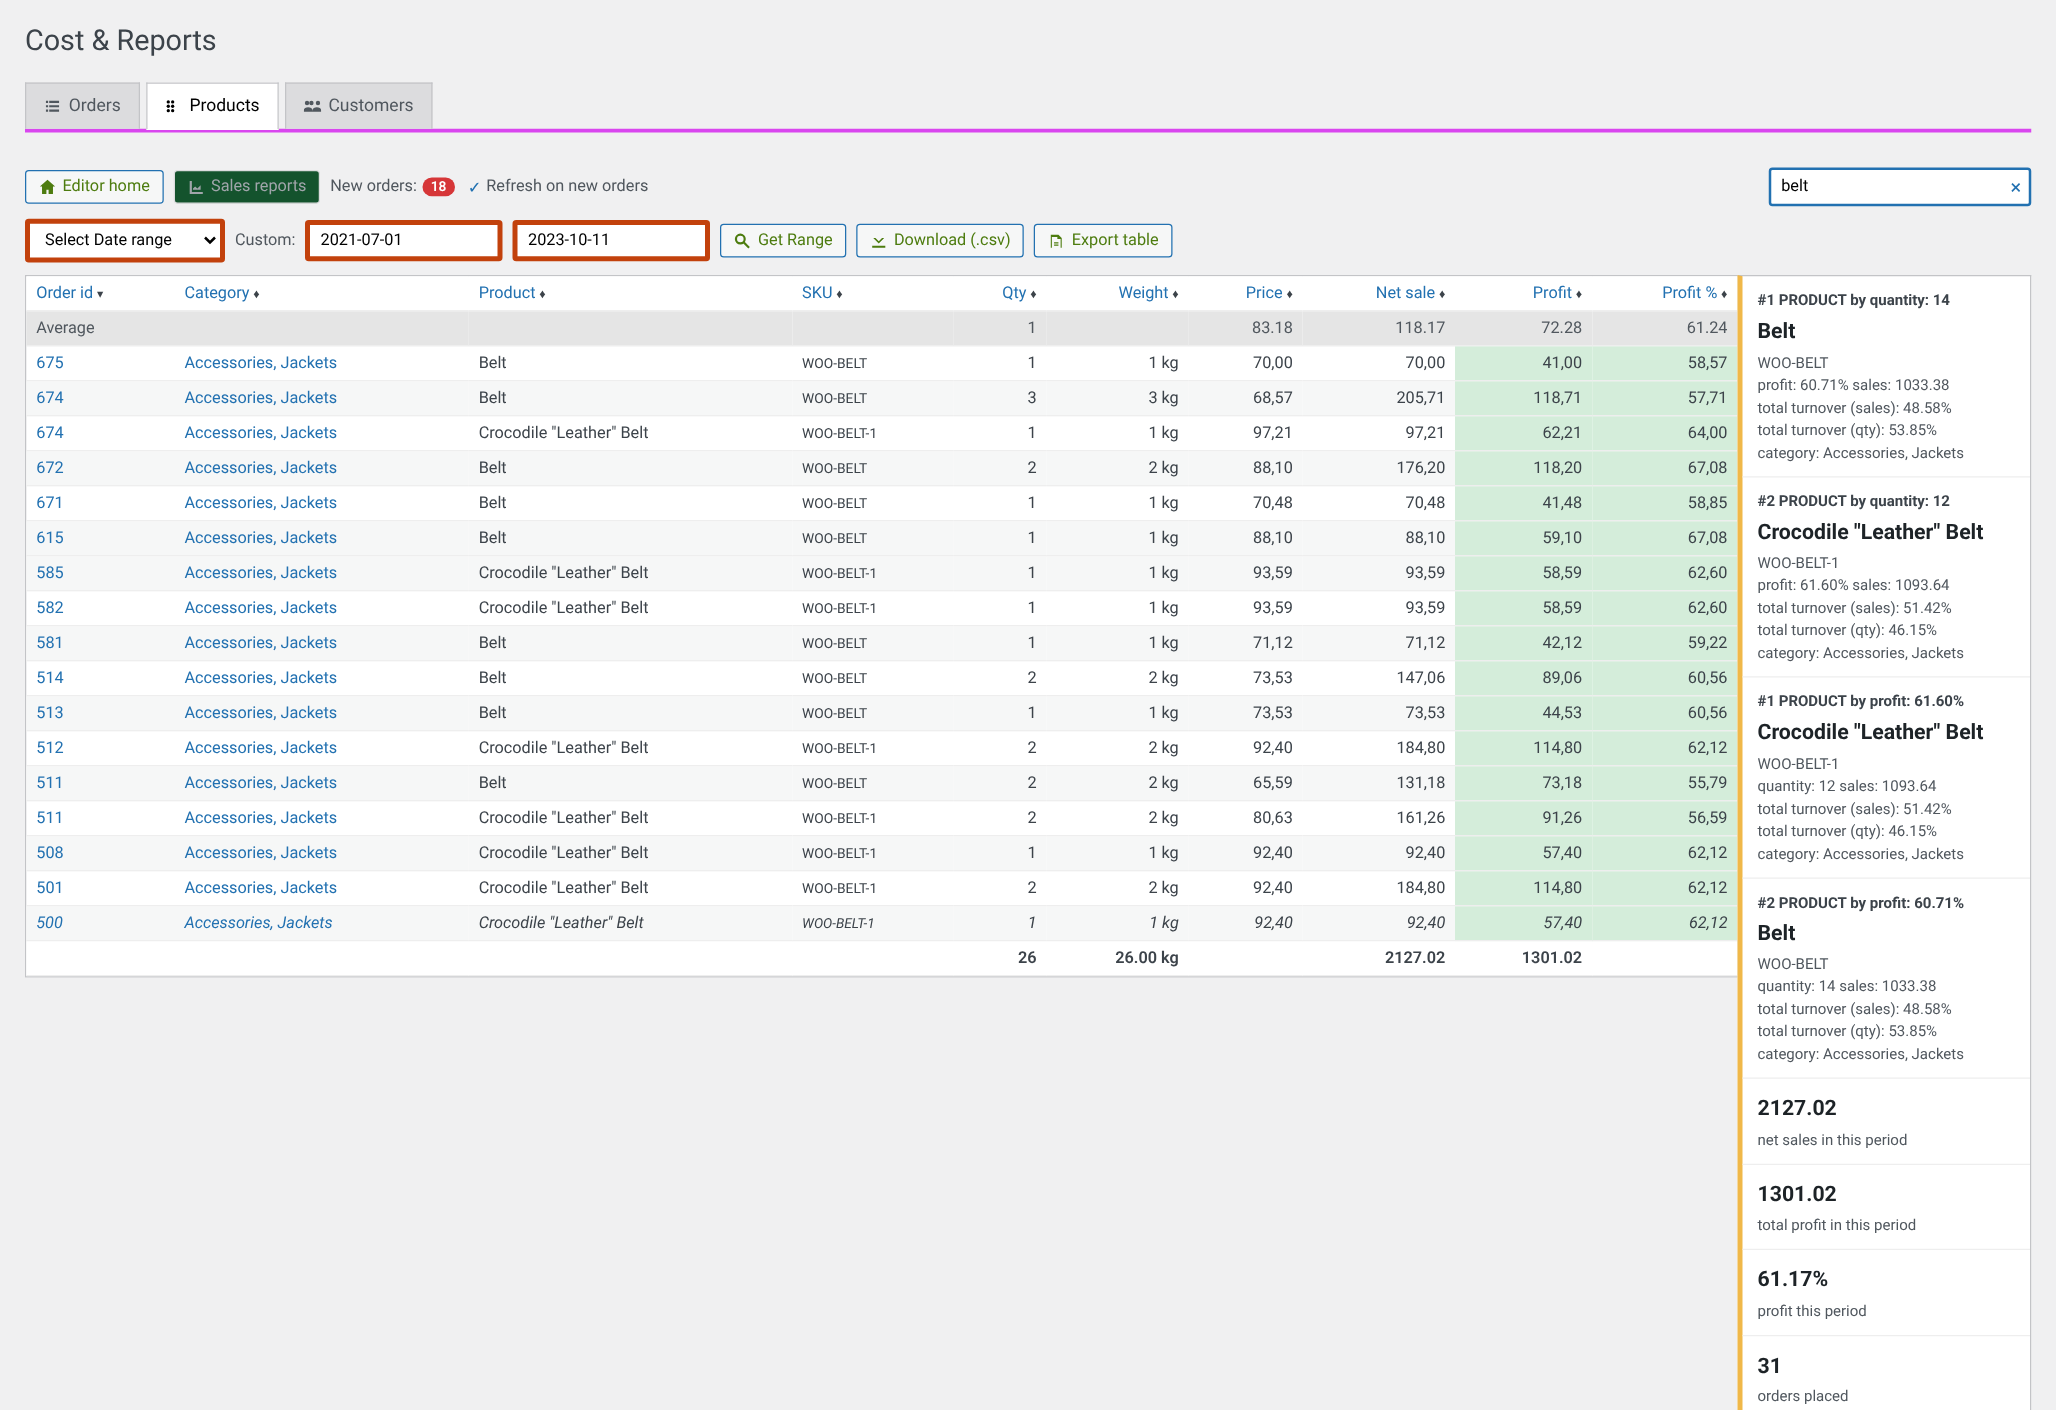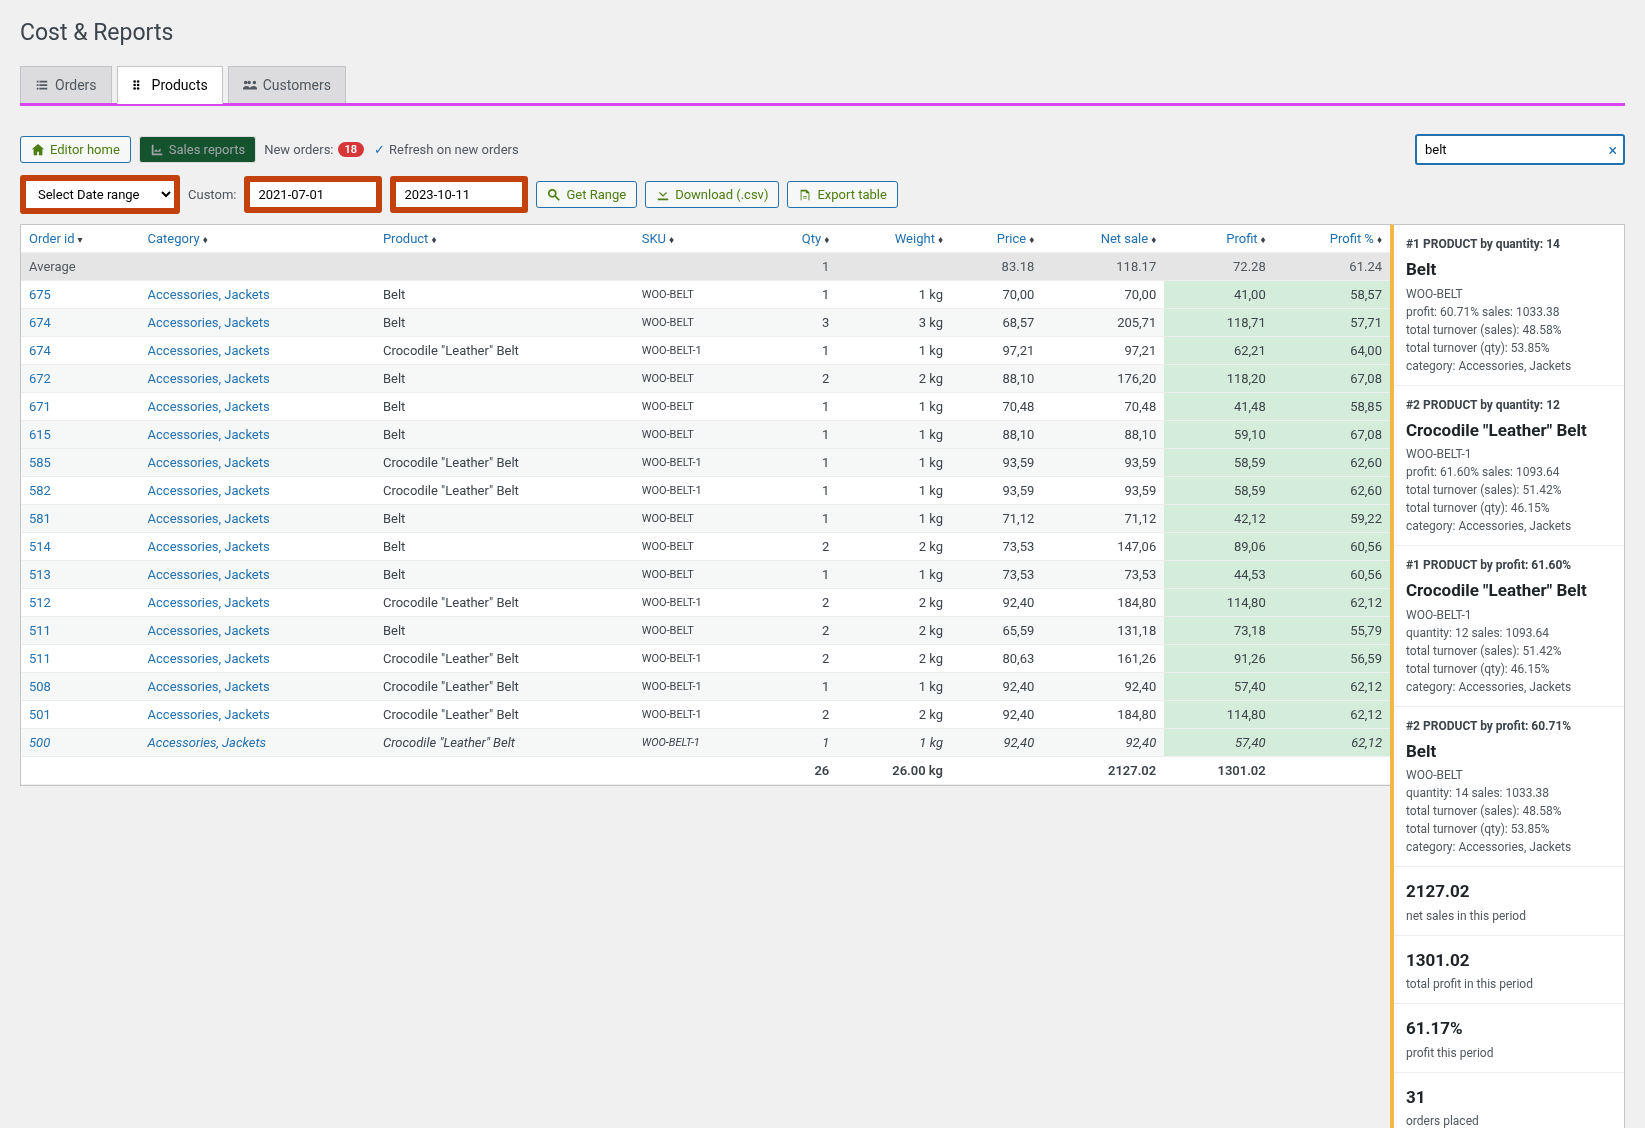--- a/index.html
+++ b/index.html
@@ -13,23 +13,23 @@
     .toolbar-left{display:flex;align-items:center;gap:8px;flex-wrap:wrap}
     .btn{padding:5px 10px;border:1px solid #2271b1;border-radius:3px;background:#f6f7f7;color:#4d7c0f;cursor:pointer;font-size:13px;display:inline-flex;align-items:center;gap:5px}
     .btn.disabled{color:#a0a5aa;border-color:#dcdcde;cursor:default;background:#14532d}
     .plain{color:#50575e;font-size:13px;display:inline-flex;gap:4px}
     .badge{background:#d63638;color:#fff;border-radius:10px;padding:1px 7px;font-size:11px;font-weight:600}
     .check{color:#2271b1;margin-left:2px}
     .search-box{position:relative}
     .search-box input{width:210px;padding:6px 28px 6px 8px;border:2px solid #2271b1;border-radius:3px;font-size:13px}
     .search-box .clear{position:absolute;right:8px;top:50%;transform:translateY(-50%);cursor:pointer;color:#2271b1;font-size:16px}
     .row2{display:flex;align-items:center;gap:8px;margin-bottom:10px;flex-wrap:wrap}
-    select,.date-input{padding:5px 8px;border:6px solid #c2410c;border-radius:3px;font-size:13px;background:#fff}
+    select,.date-input{padding:5px 8px;border:4px solid #c2410c;border-radius:3px;font-size:13px;background:#fff}
     select{width:160px}
-    .date-input{width:138px}
+    .date-input{width:158px}
     .label-text{font-size:13px;color:#50575e}
     .main-content{display:flex;gap:0;align-items:flex-start}
     .table-wrap{flex:1;background:#fff;border:1px solid #c3c4c7;overflow-x:auto}
     table{width:100%;border-collapse:collapse;font-size:13px}
     th,td{padding:6px 8px;text-align:left;border-bottom:1px solid #eee}
     thead th{background:#fff;font-weight:400;color:#2271b1;cursor:pointer;white-space:nowrap}
     thead th .sort{color:#3c434a;margin-left:3px;font-size:10px}
     .avg-row td{background:#e5e5e5;color:#50575e;font-weight:400}
     .totals-row td{background:#fff;font-weight:600;color:#3c434a;border-top:1px solid #c3c4c7}
     .num{text-align:right}

